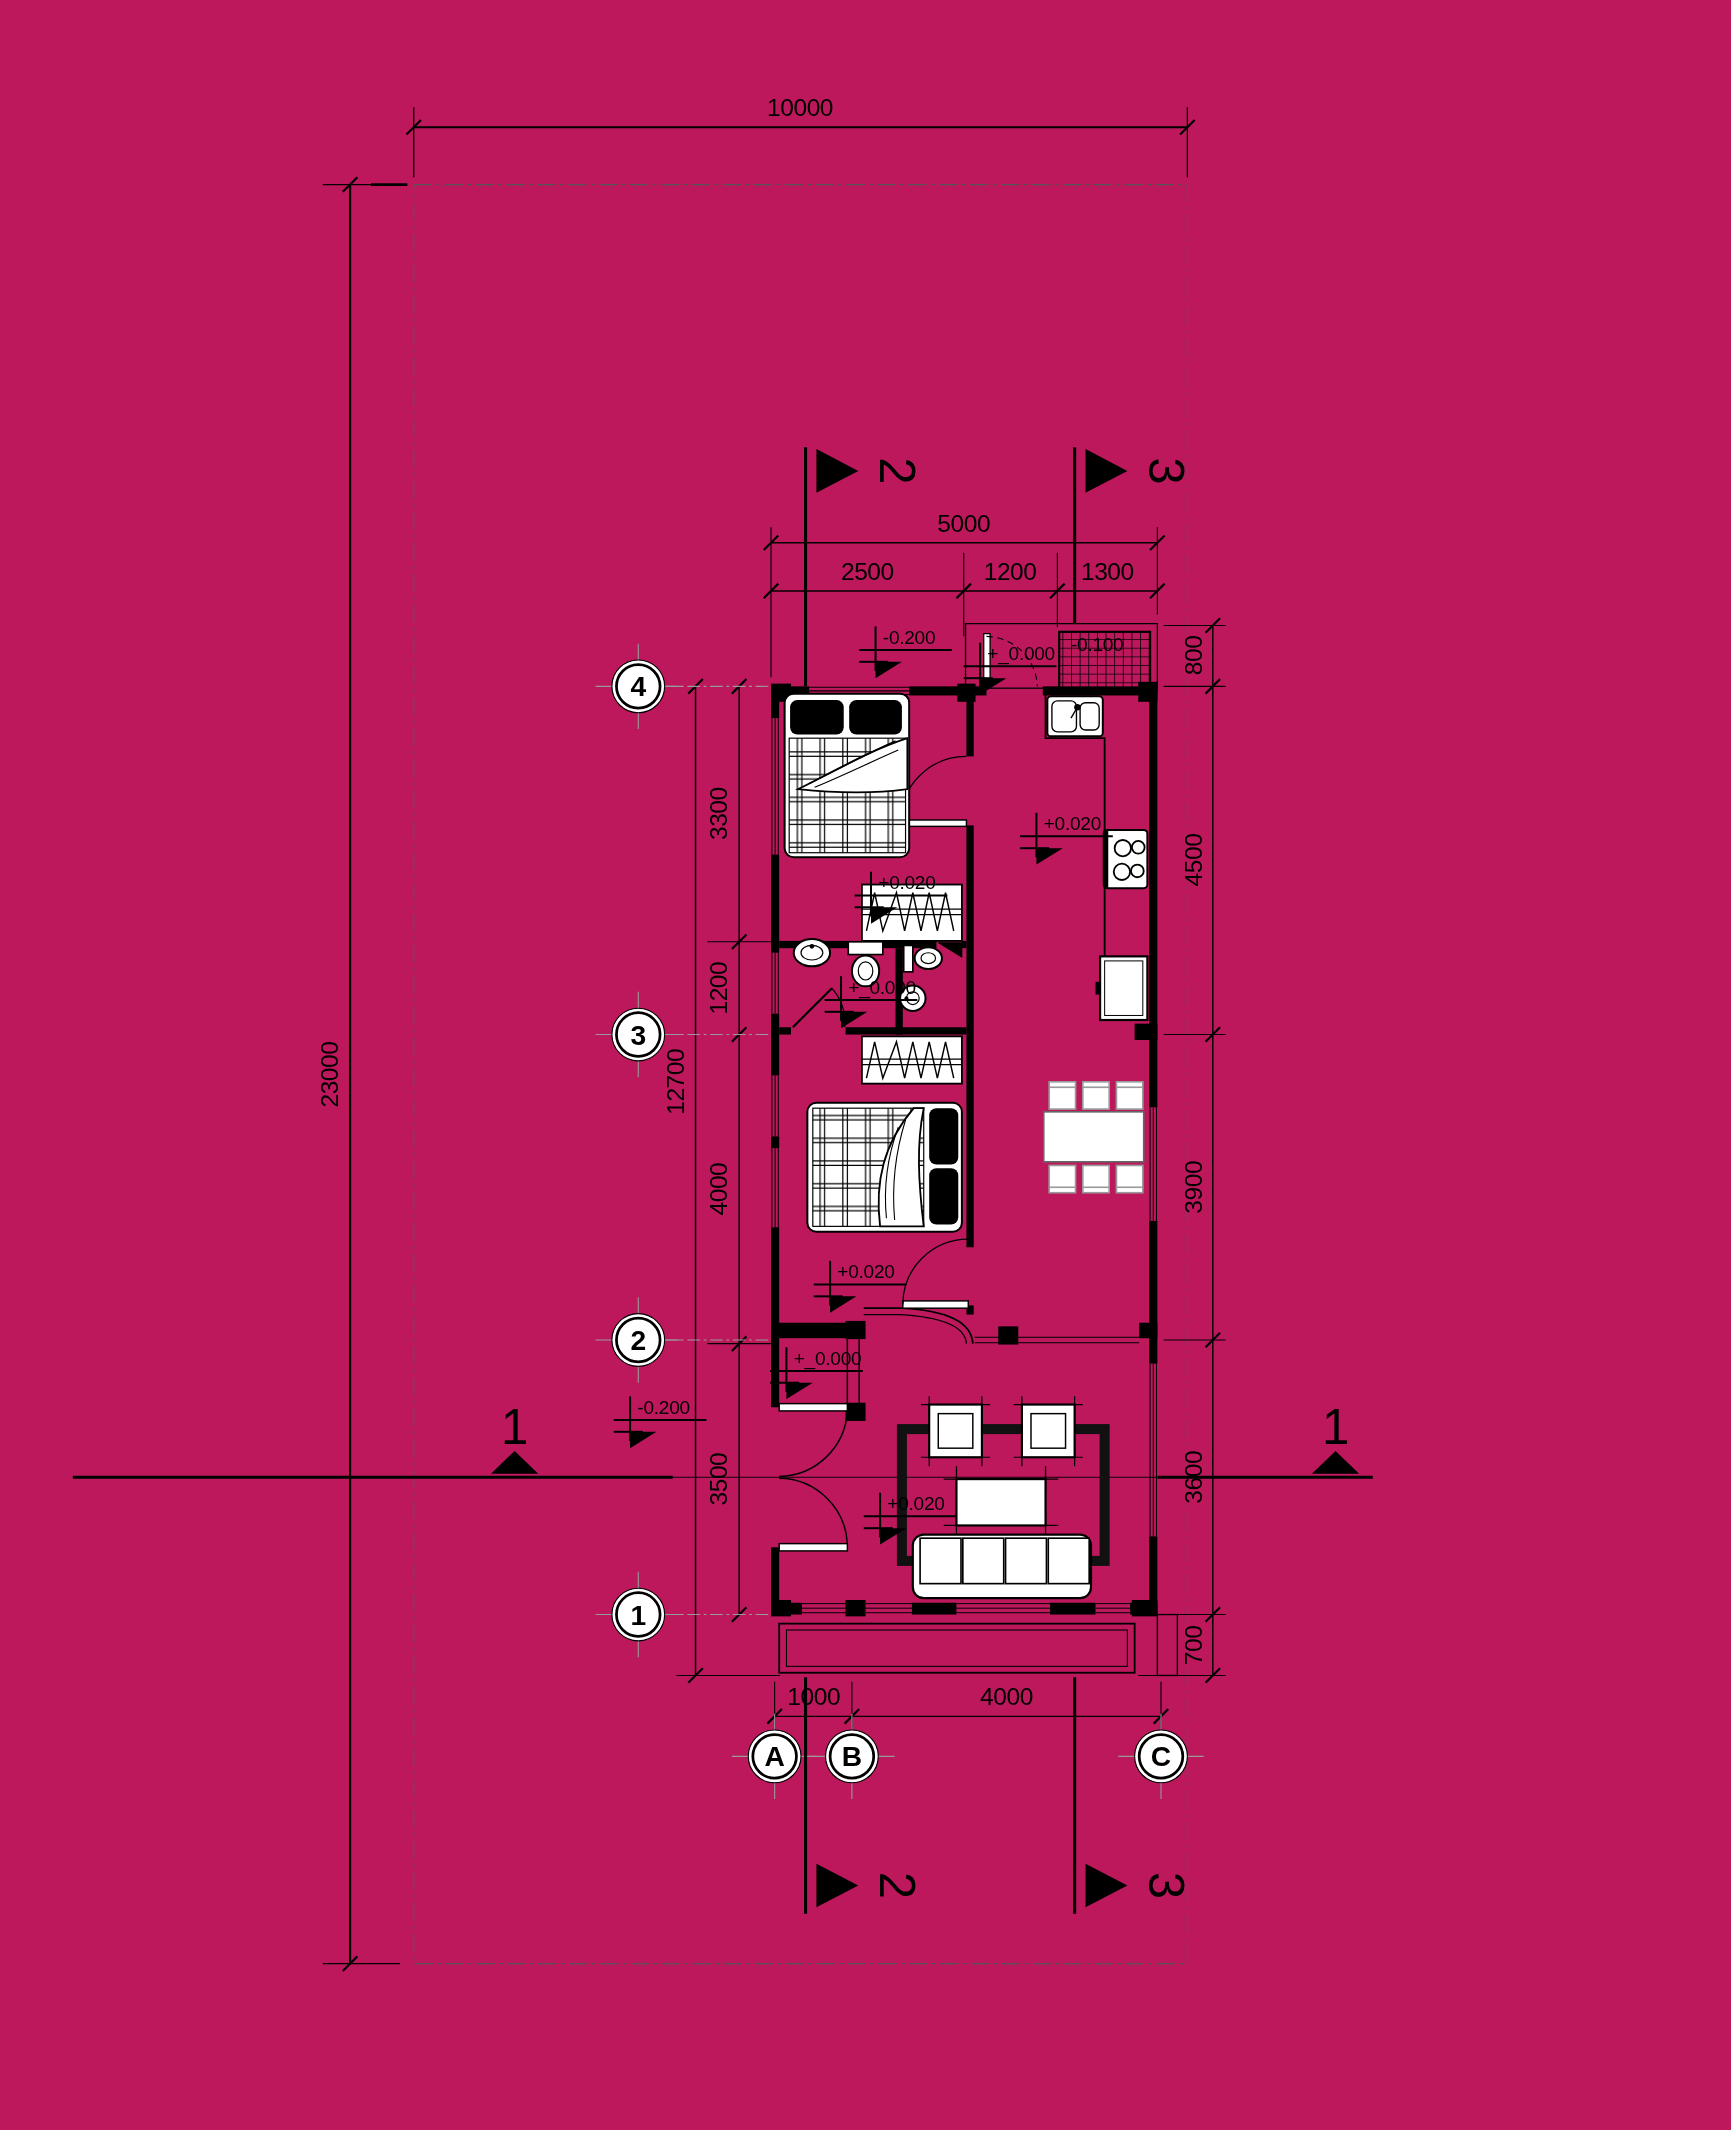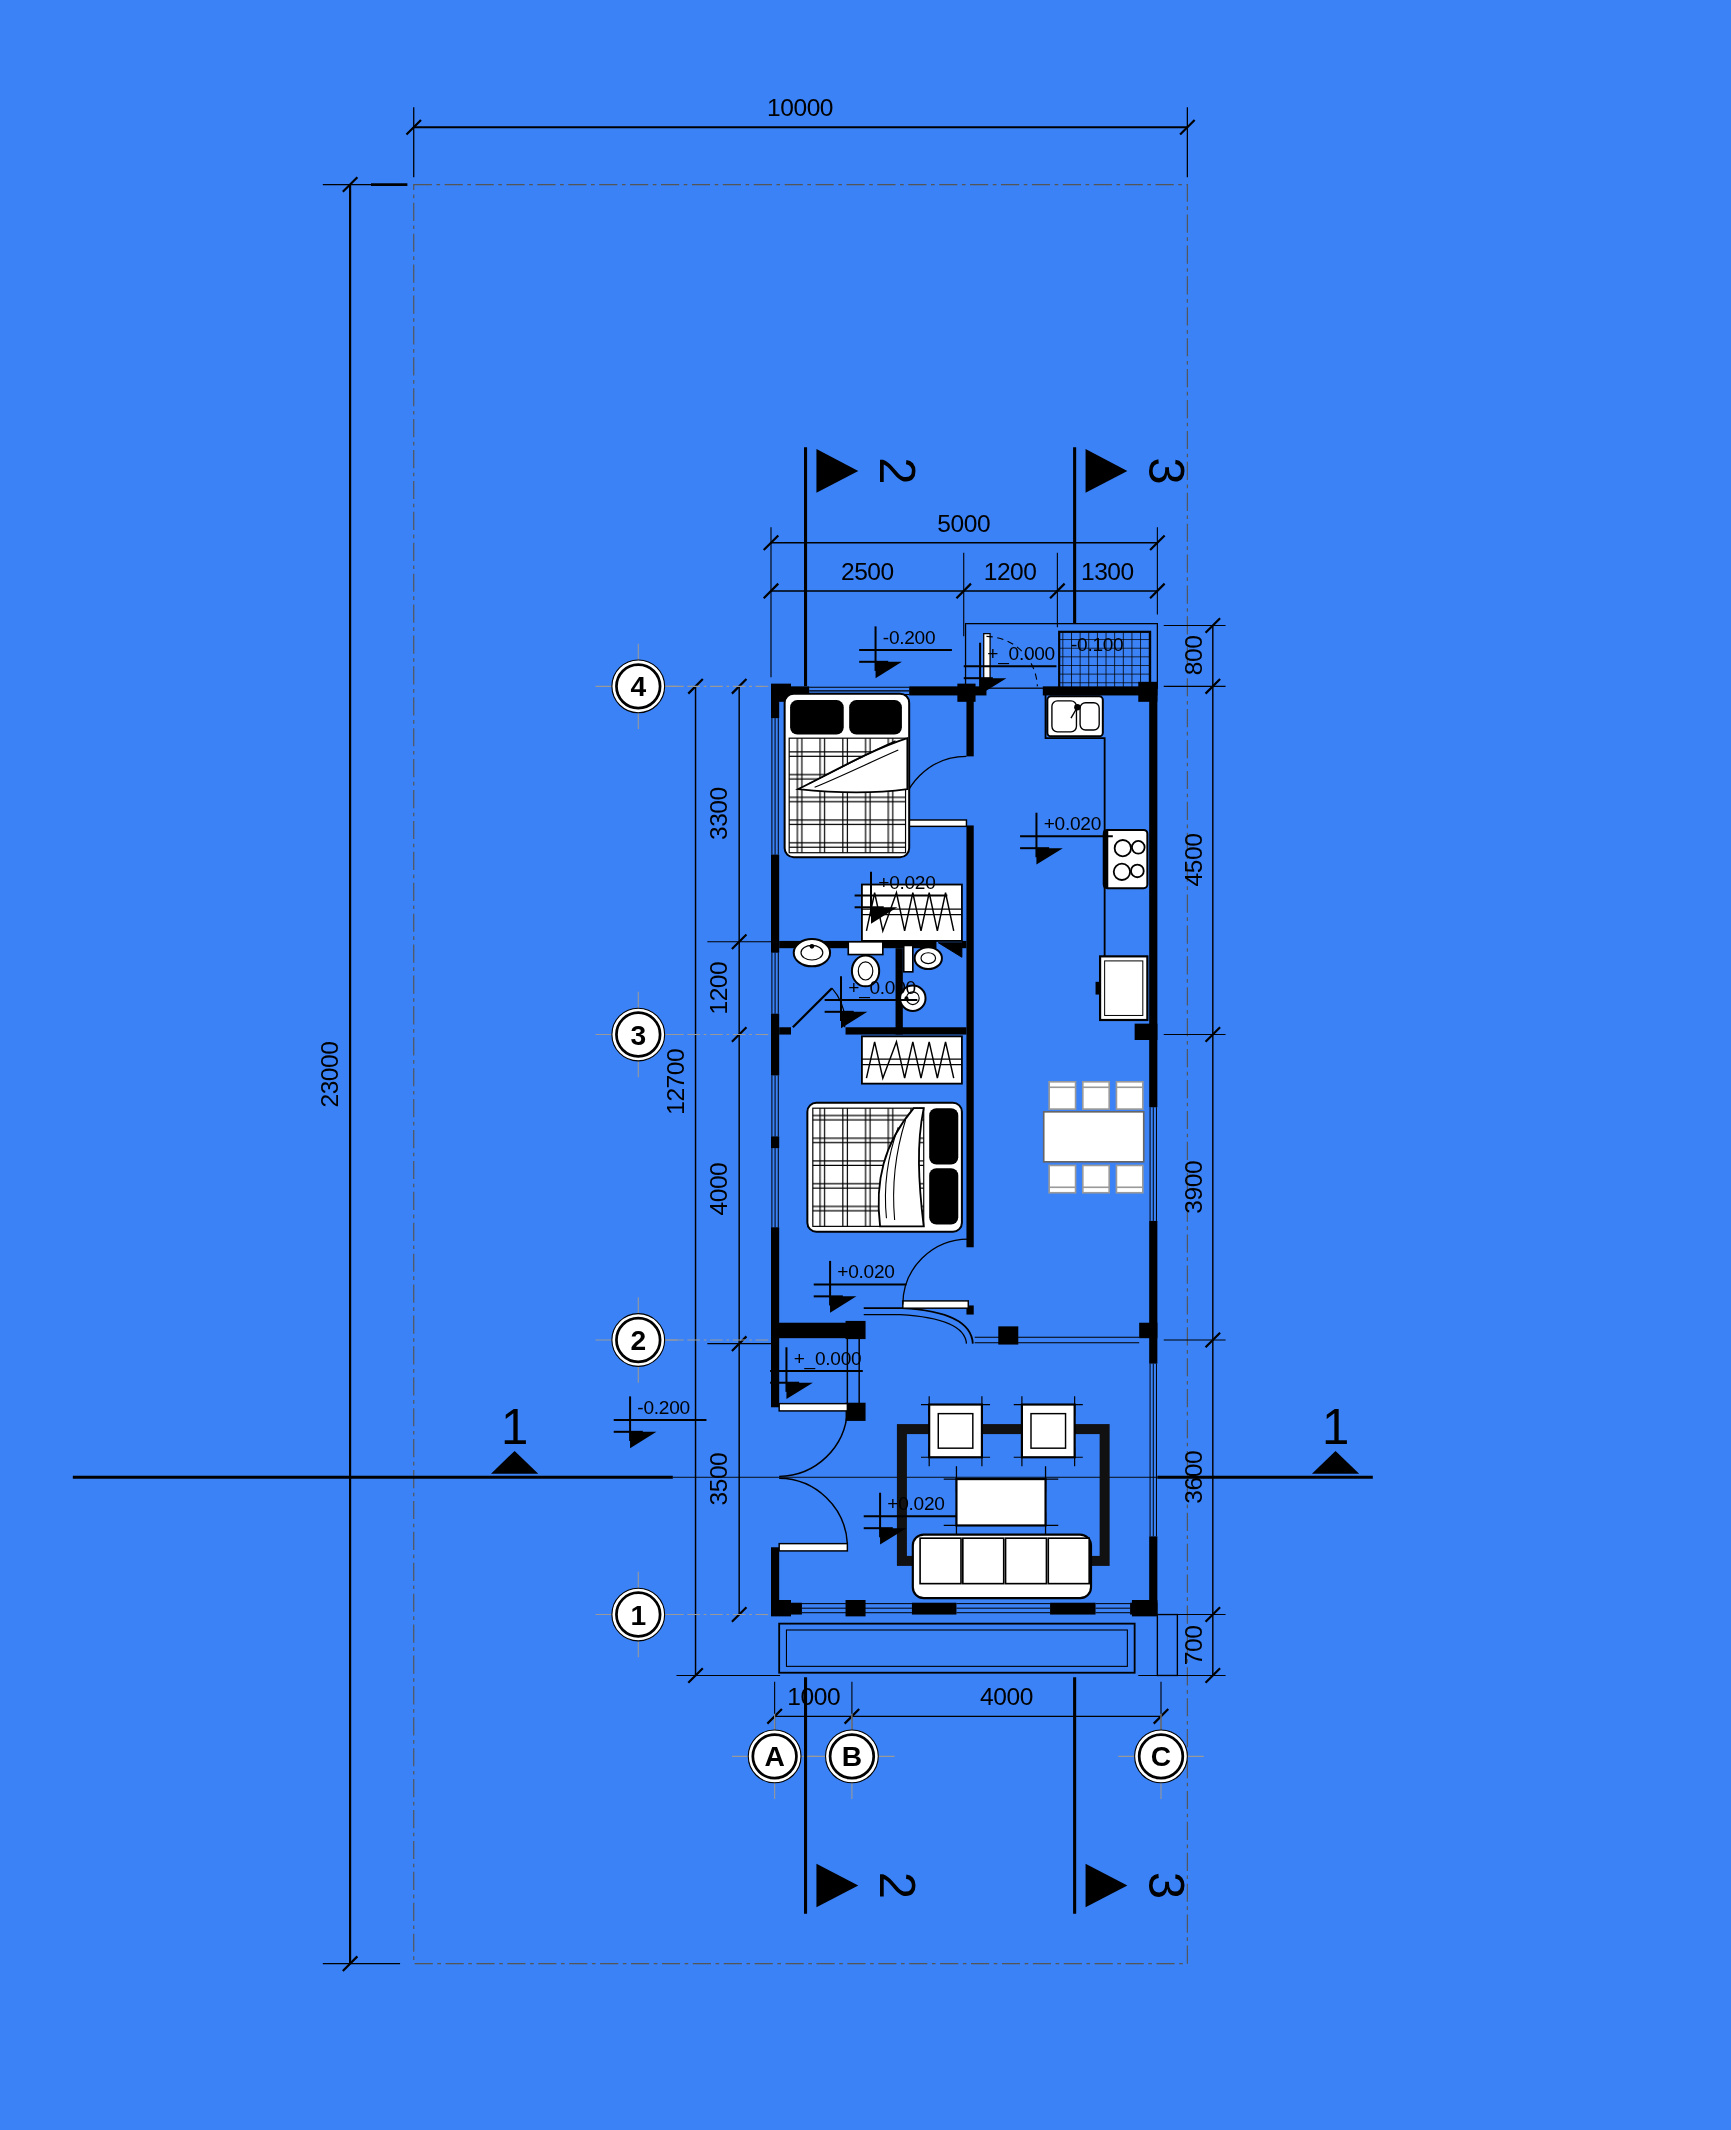--- a/index.html
+++ b/index.html
@@ -1,16 +1,16 @@
 <!DOCTYPE html>
 <html style="font-size:14.5px"><head>
 <meta charset="utf-8">
 <style>
   html,body{margin:0;padding:0;background:#ffffff;}
-  .page{width:1732px;height:2130px;position:relative;background:#3b82f6;text-decoration:underline;}
+  .page{width:1732px;height:2130px;position:relative;background:#be185d;text-decoration:underline;}
   svg{display:block;}
   text{font-family:"Liberation Sans","DejaVu Sans",sans-serif;fill:#000;}
   .dim{font-size:27px;letter-spacing:-0.5px;}
   .lvl{font-size:21px;letter-spacing:-0.3px;}
   .bub{font-size:31px;font-weight:bold;text-anchor:middle;}
   .sec{font-size:54px;text-anchor:middle;}
   .mid{text-anchor:middle;}
 </style>
 </head>
 <body>

